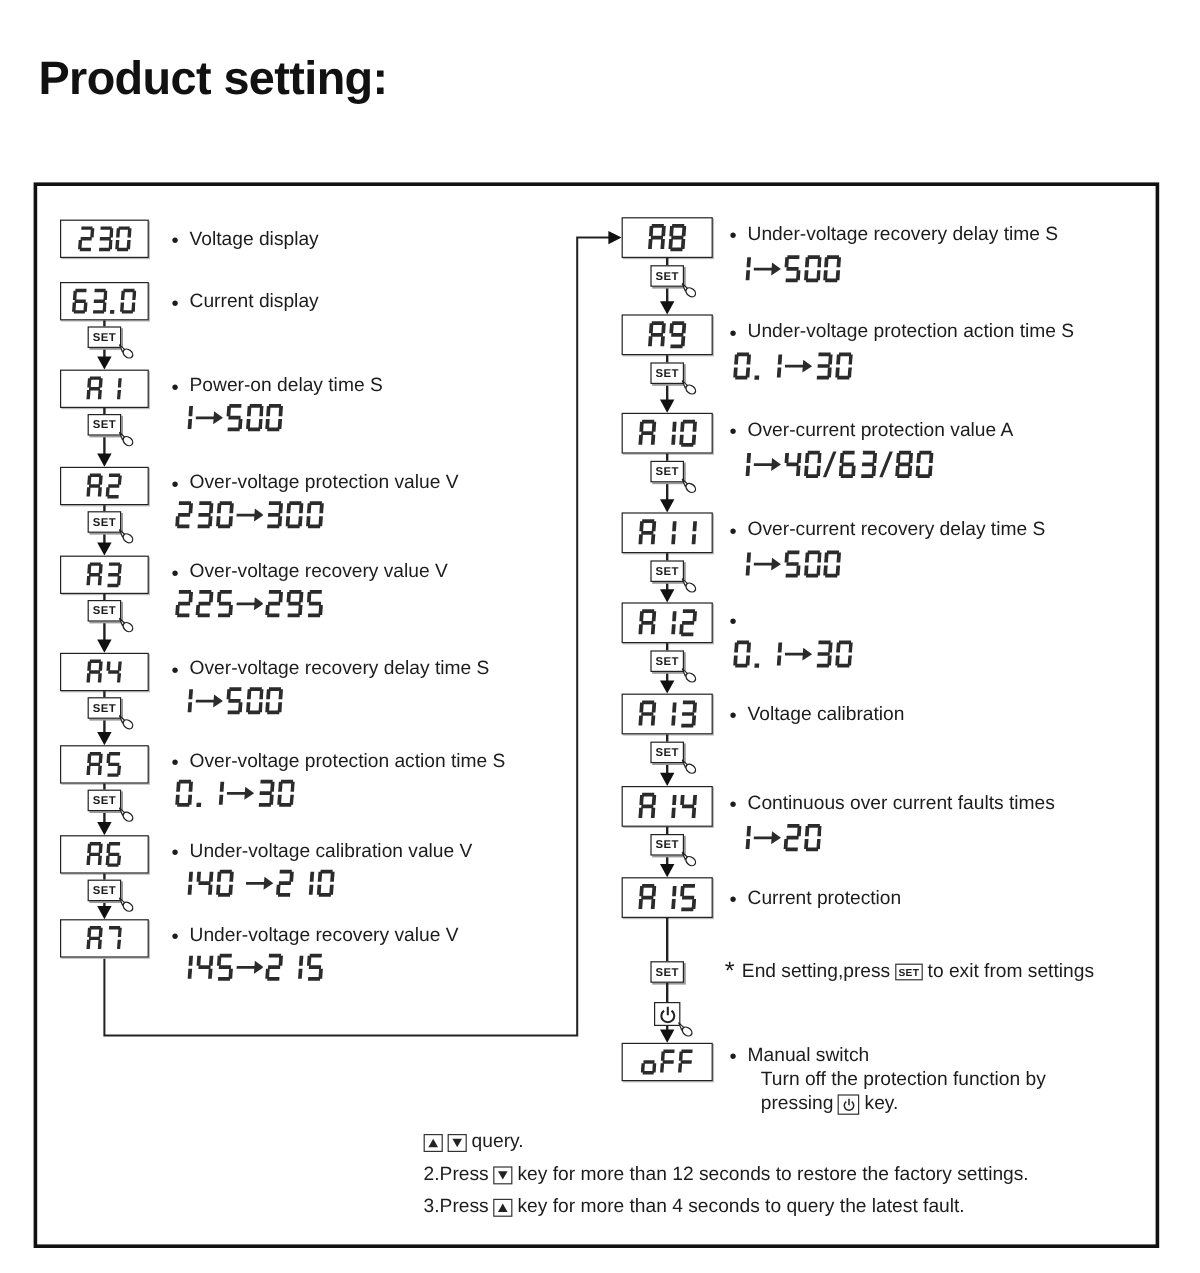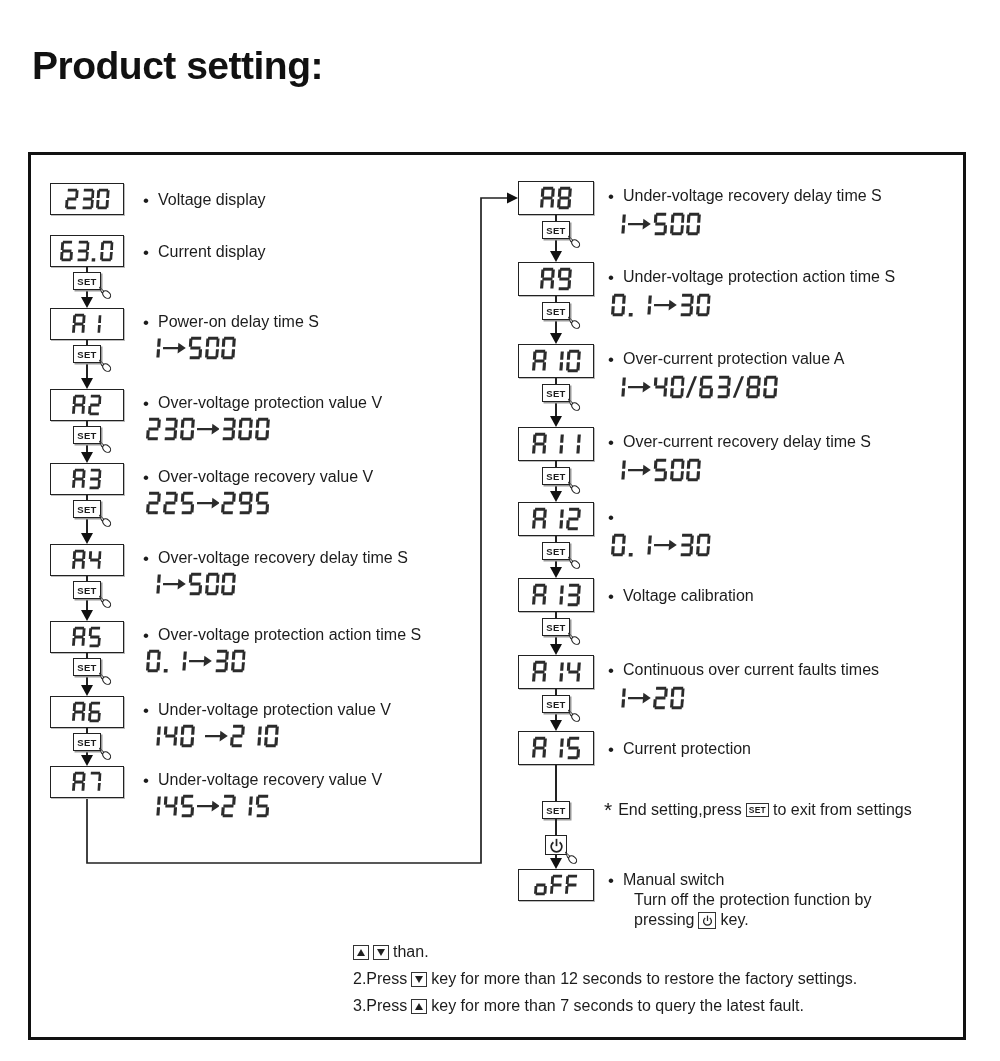--- a/index.html
+++ b/index.html
@@ -502,21 +502,21 @@
               <rect x="0.4" y="2" width="2.6" height="7"></rect>
               <rect x="1.8" y="8.7" width="8.4" height="2.6"></rect>
               <rect x="0.4" y="11" width="2.6" height="7"></rect>
               <rect x="1.8" y="16.8" width="8.4" height="2.6"></rect>
               <rect x="9" y="11" width="2.6" height="7"></rect>
             </svg>
           </span>
         </div>
         <div class="desc" style="left:112px;top:546px;">
     <span class="bullet">•</span>
-    <span>Under-voltage protection value V</span>
+    <span>Under-voltage calibration value V</span>
         </div>
         <div class="rangeseg" style="left:115px;top:569px;"><span class="seg">
             <svg width="14.879999999999999" height="24" viewBox="0 0 12 20" fill="#2b2b2b">
               <rect x="9" y="2" width="2.6" height="7"></rect>
               <rect x="9" y="11" width="2.6" height="7"></rect>
             </svg>
             <svg width="14.879999999999999" height="24" viewBox="0 0 12 20" fill="#2b2b2b">
               <rect x="0.4" y="2" width="2.6" height="7"></rect>
               <rect x="9" y="2" width="2.6" height="7"></rect>
               <rect x="1.8" y="8.7" width="8.4" height="2.6"></rect>
@@ -1183,31 +1183,31 @@
           </span>
           <span>key.</span>
         </div>
         <div class="textline" style="left:322px;top:788px;">
           <span class="k-ud">
             <span class="tri-up"></span>
           </span>
           <span class="k-ud">
             <span class="tri-down"></span>
           </span>
-          <span>than.</span>
+          <span>query.</span>
         </div>
         <div class="textline" style="left:322px;top:815px;">
           <span>2.Press</span>
           <span class="k-ud">
             <span class="tri-down"></span>
           </span>
           <span>key for more than 12 seconds to restore the factory settings.</span>
         </div>
         <div class="textline" style="left:322px;top:842px;">
           <span>3.Press</span>
           <span class="k-ud">
             <span class="tri-up"></span>
           </span>
-          <span>key for more than 7 seconds to query the latest fault.</span>
+          <span>key for more than 4 seconds to query the latest fault.</span>
         </div>
       </div>
   </div>
 </div>
 
 </body></html>

